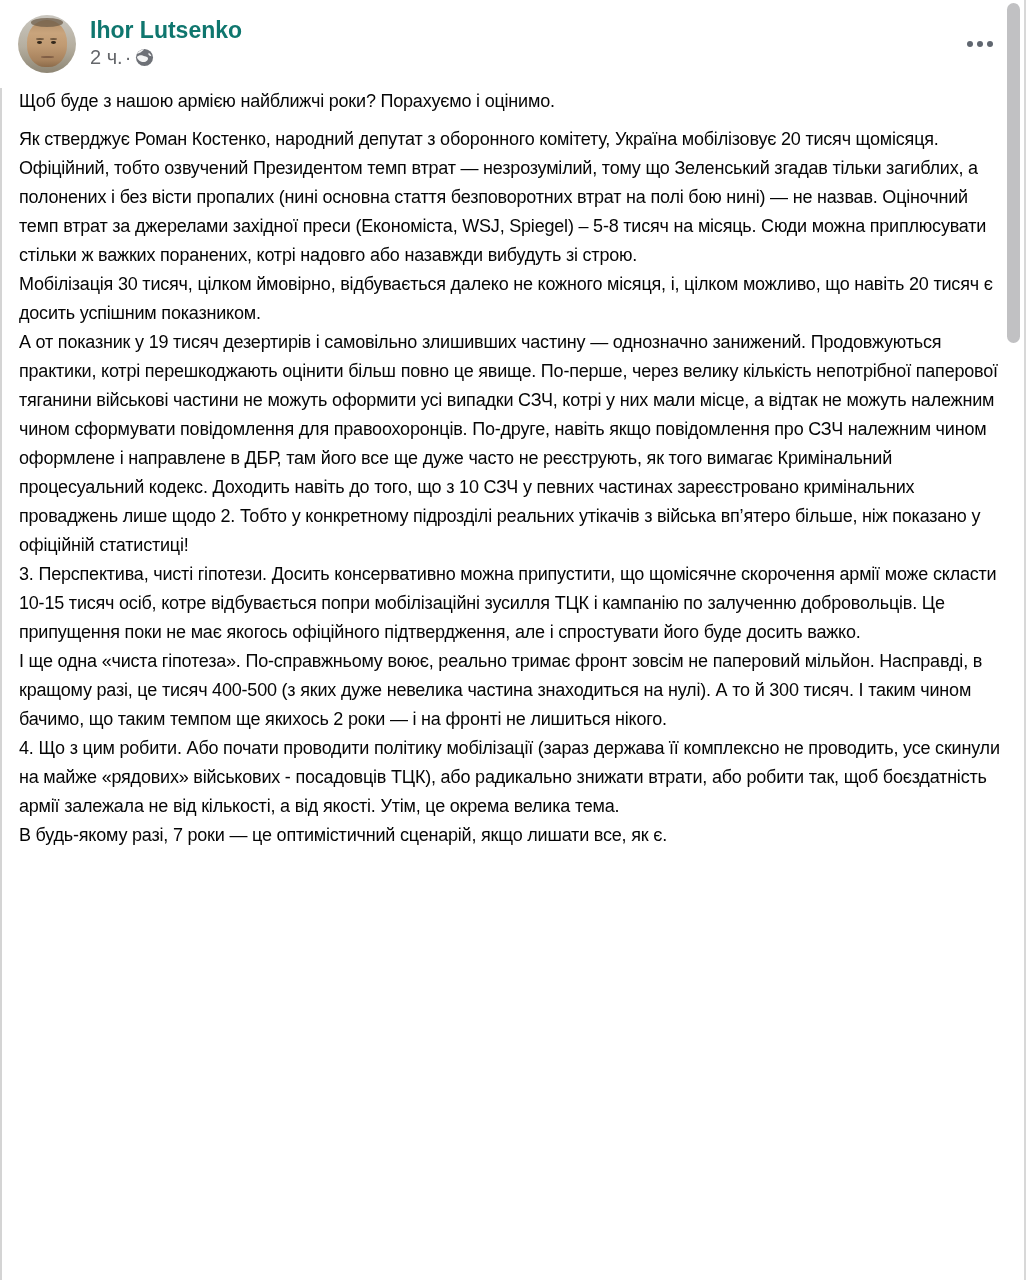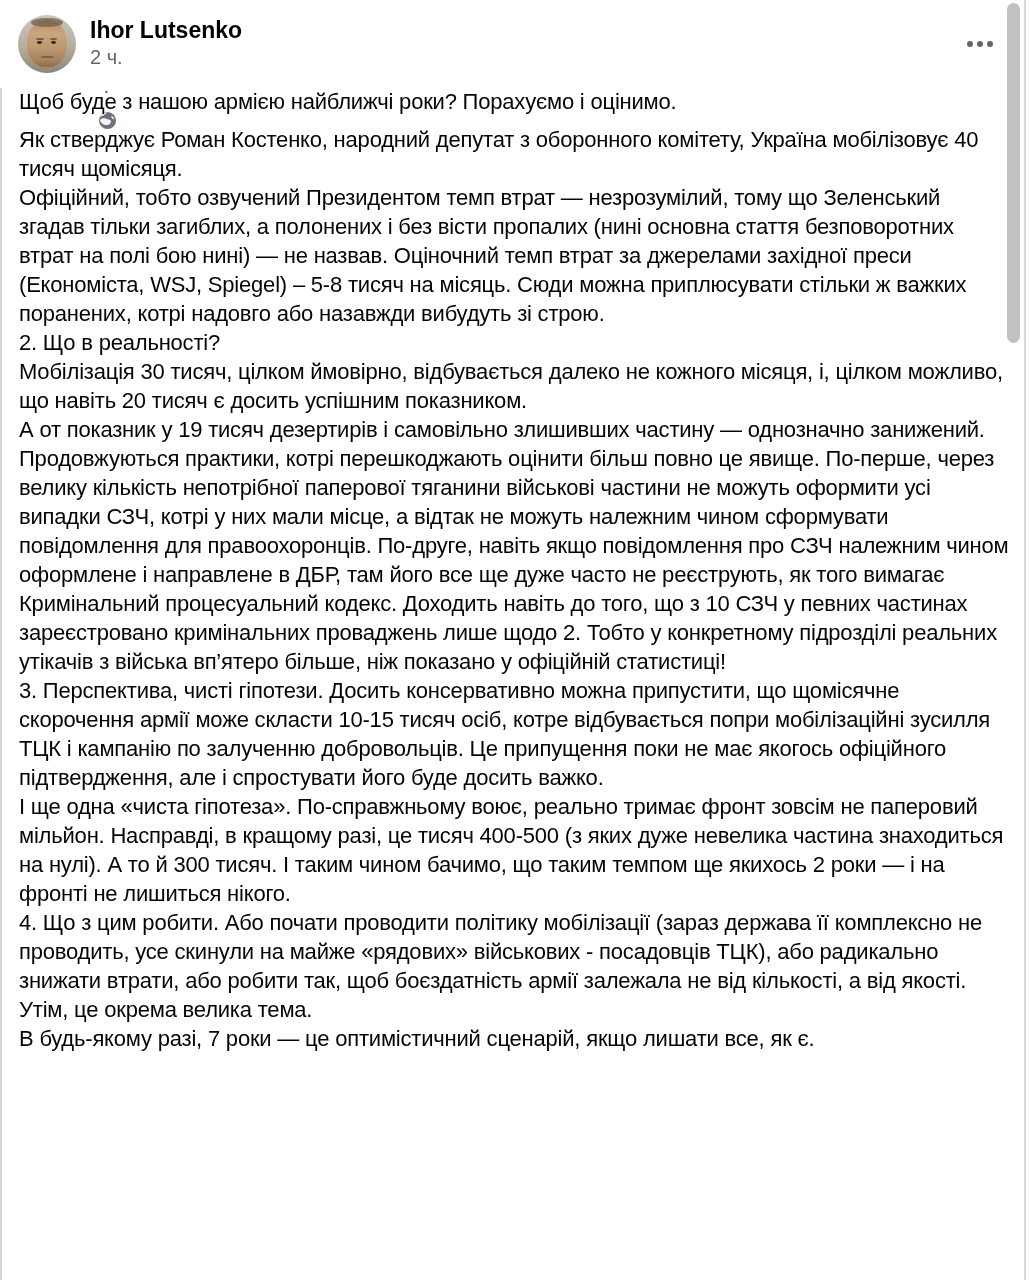--- a/index.html
+++ b/index.html
@@ -39,40 +39,40 @@
     position: absolute; top: 5%; left: 22%; width: 56%; height: 15%;
     border-radius: 50%; background: #6f5d49; opacity: .75;
   }
   .avatar .eye { position: absolute; width: 9%; height: 5%; background: #32271b; border-radius: 50%; top: 45%; }
   .avatar .eye.l { left: 33%; } .avatar .eye.r { left: 57%; }
   .avatar .brow { position: absolute; width: 13%; height: 3.5%; background: rgba(58,44,28,.6); border-radius: 50%; top: 40%; }
   .avatar .brow.l { left: 31%; } .avatar .brow.r { left: 55%; }
   .avatar .mouth { position: absolute; left: 39%; top: 71%; width: 23%; height: 3.5%; background: rgba(92,60,45,.55); border-radius: 40%; }
   .author-name {
     position: absolute; left: 90px; top: 16px;
-    font-size: 23px; font-weight: bold; line-height: 28px; color: #000000;
+    font-size: 23px; font-weight: bold; line-height: 28px; color: #0f766e;
     cursor: pointer;
   }
   .post-meta {
     position: absolute; left: 90px; top: 45px; height: 24px;
-    display: flex; align-items: center; gap: 9px;
-    font-size: 20px; line-height: 24px; color: #65676b; flex-direction: column;
+    display: flex; align-items: center; gap: 2px;
+    font-size: 20px; line-height: 24px; color: #65676b;
   }
   .post-meta .globe { display: inline-flex; align-items: center; margin-left: 2px; }
   .more-button {
     position: absolute; left: 956px; top: 26px; width: 48px; height: 36px;
     background: transparent; border: none; cursor: pointer;
     display: flex; align-items: center; justify-content: center;
   }
   .dots-icon { display: inline-flex; gap: 4px; }
   .dots-icon i { width: 6px; height: 6px; border-radius: 50%; background: #606770; display: block; }
   
   .post-body {
     position: absolute; left: 19px; top: 87px; width: 990px;
-    font-size: 22px; line-height: 29px; letter-spacing: -0.2px;
+    font-size: 18px; line-height: 29px; letter-spacing: -0.2px;
     color: #050505; text-align: left;
   }
   .post-body > div { margin: 0; }
   .post-body > div:first-child { margin-bottom: 9px; }
 </style>
 </head>
 <body>
 
 <div class="edge-left"></div>
 
@@ -106,23 +106,22 @@
     <span class="dots-icon">
         <i></i>
         <i></i>
         <i></i>
       </span>
   </button>
 </header>
 
 <div class="post-body">
     <div>Щоб буде з нашою армією найближчі роки? Порахуємо і оцінимо.</div>
-    <div>Як стверджує Роман Костенко, народний депутат з оборонного комітету, Україна мобілізовує 40 тисяч щомісяця.</div>
+    <div>Як стверджує Роман Костенко, народний депутат з оборонного комітету, Україна мобілізовує 20 тисяч щомісяця.</div>
     <div>Офіційний, тобто озвучений Президентом темп втрат — незрозумілий, тому що Зеленський згадав тільки загиблих, а полонених і без вісти пропалих (нині основна стаття безповоротних втрат на полі бою нині) — не назвав. Оціночний темп втрат за джерелами західної преси (Економіста, WSJ, Spiegel) – 5-8 тисяч на місяць. Сюди можна приплюсувати стільки ж важких поранених, котрі надовго або назавжди вибудуть зі строю.</div>
-    <div>2. Що в реальності?</div>
     <div>Мобілізація 30 тисяч, цілком ймовірно, відбувається далеко не кожного місяця, і, цілком можливо, що навіть 20 тисяч є досить успішним показником.</div>
     <div>А от показник у 19 тисяч дезертирів і самовільно злишивших частину — однозначно занижений. Продовжуються практики, котрі перешкоджають оцінити більш повно це явище. По-перше, через велику кількість непотрібної паперової тяганини військові частини не можуть оформити усі випадки СЗЧ, котрі у них мали місце, а відтак не можуть належним чином сформувати повідомлення для правоохоронців. По-друге, навіть якщо повідомлення про СЗЧ належним чином оформлене і направлене в ДБР, там його все ще дуже часто не реєструють, як того вимагає Кримінальний процесуальний кодекс. Доходить навіть до того, що з 10 СЗЧ у певних частинах зареєстровано кримінальних проваджень лише щодо 2. Тобто у конкретному підрозділі реальних утікачів з війська вп’ятеро більше, ніж показано у офіційній статистиці!</div>
     <div>3. Перспектива, чисті гіпотези. Досить консервативно можна припустити, що щомісячне скорочення армії може скласти 10-15 тисяч осіб, котре відбувається попри мобілізаційні зусилля ТЦК і кампанію по залученню добровольців. Це припущення поки не має якогось офіційного підтвердження, але і спростувати його буде досить важко.</div>
     <div>І ще одна «чиста гіпотеза». По-справжньому воює, реально тримає фронт зовсім не паперовий мільйон. Насправді, в кращому разі, це тисяч 400-500 (з яких дуже невелика частина знаходиться на нулі). А то й 300 тисяч. І таким чином бачимо, що таким темпом ще якихось 2 роки — і на фронті не лишиться нікого.</div>
     <div>4. Що з цим робити. Або почати проводити політику мобілізації (зараз держава її комплексно не проводить, усе скинули на майже «рядових» військових - посадовців ТЦК), або радикально знижати втрати, або робити так, щоб боєздатність армії залежала не від кількості, а від якості. Утім, це окрема велика тема.</div>
     <div>В будь-якому разі, 7 роки — це оптимістичний сценарій, якщо лишати все, як є.</div>
   </div>
 
 <div class="scrollbar-thumb"></div>
 <div class="edge-right"></div>

